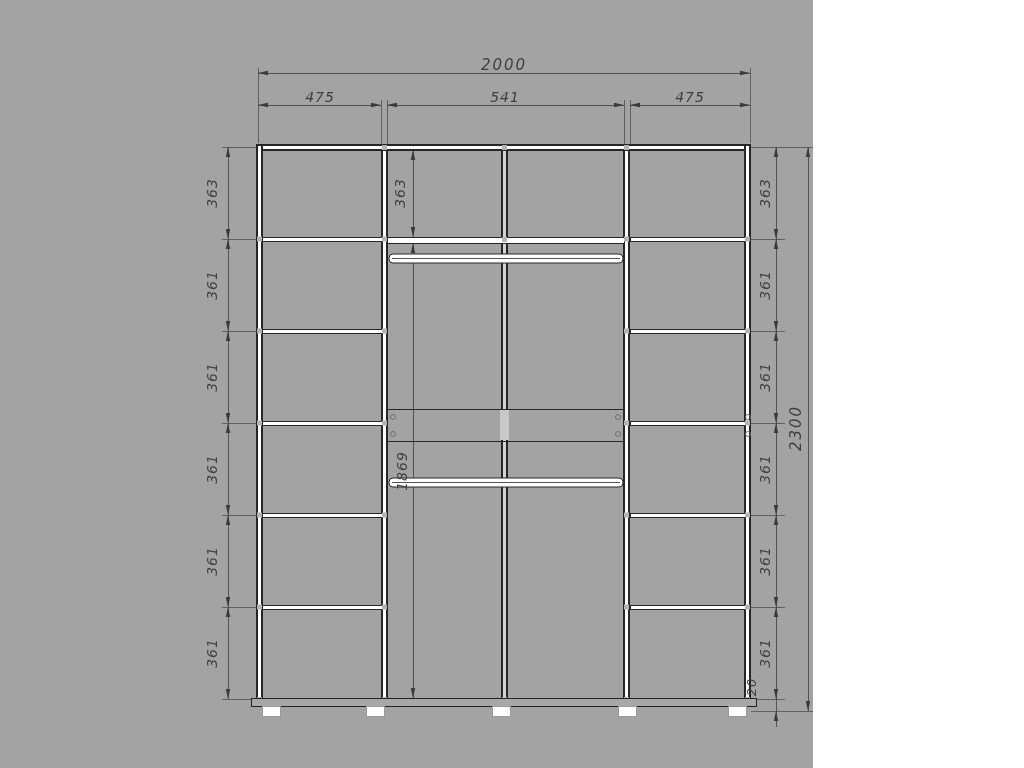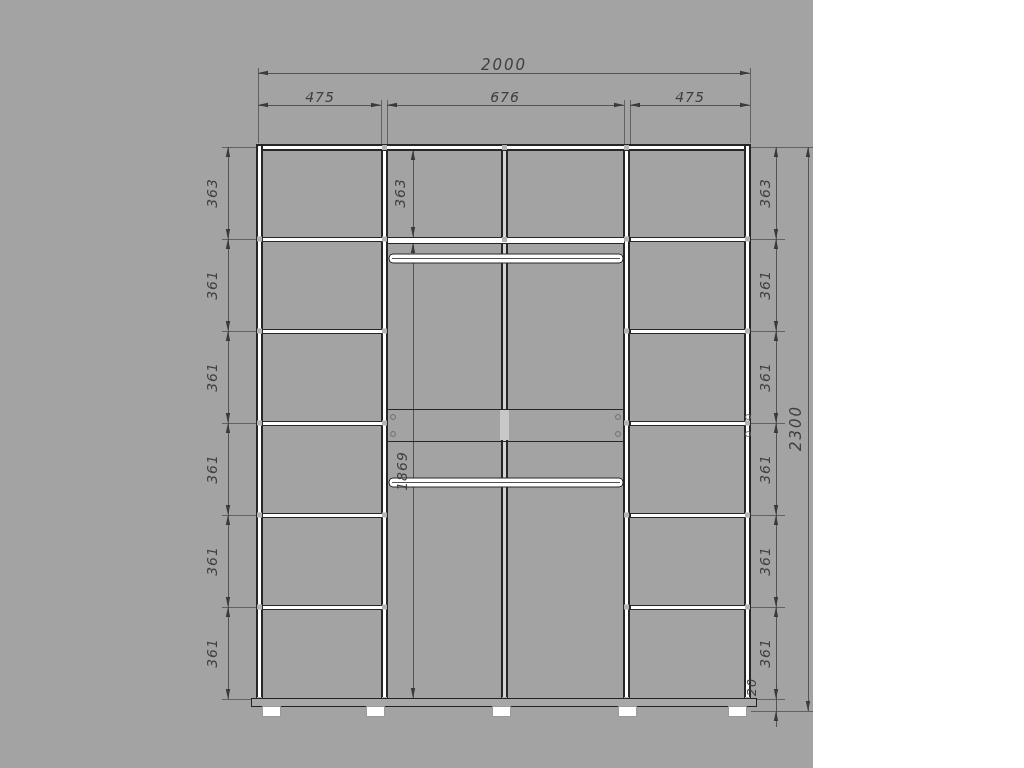--- a/index.html
+++ b/index.html
@@ -202,21 +202,21 @@
       <rect x="366" y="706" width="18" height="10"></rect>
       <rect x="492" y="706" width="18" height="10"></rect>
       <rect x="618" y="706" width="18" height="10"></rect>
       <rect x="728" y="706" width="18" height="10"></rect>
     </g>
   </svg>
 
   <div>
     <div class="dim big" style="left:504px;top:65px;">2000</div>
     <div class="dim" style="left:320px;top:97px;">475</div>
-    <div class="dim" style="left:505px;top:97px;">676</div>
+    <div class="dim" style="left:505px;top:97px;">541</div>
     <div class="dim" style="left:690px;top:97px;">475</div>
 
     <div class="dim v" style="left:212px;top:193px;">363</div>
     <div class="dim v" style="left:212px;top:285px;">361</div>
     <div class="dim v" style="left:212px;top:377px;">361</div>
     <div class="dim v" style="left:212px;top:469px;">361</div>
     <div class="dim v" style="left:212px;top:561px;">361</div>
     <div class="dim v" style="left:212px;top:653px;">361</div>
 
     <div class="dim v" style="left:765px;top:193px;">363</div>

